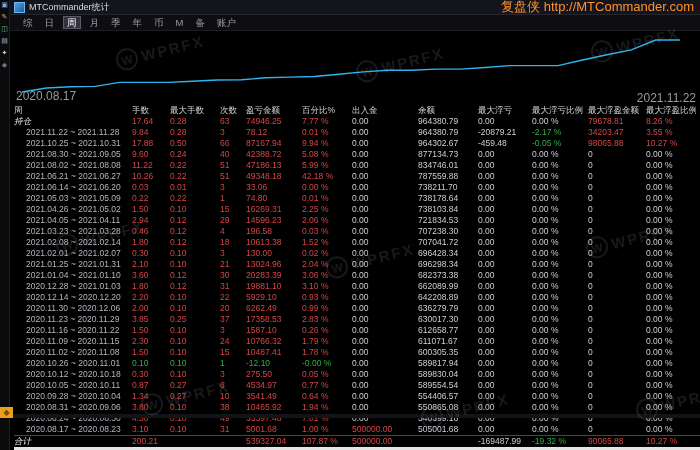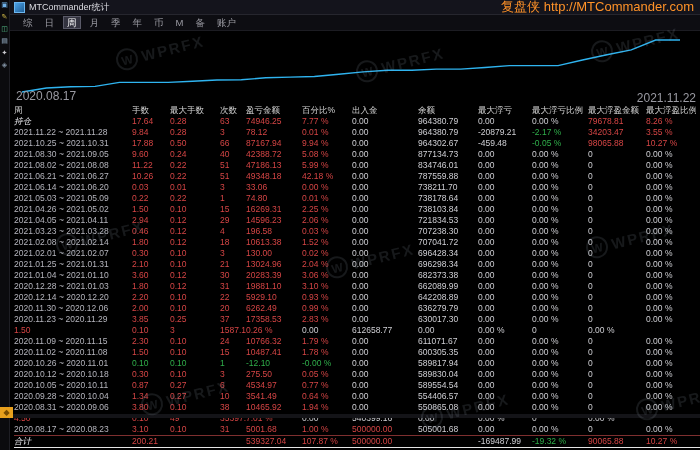--- a/index.html
+++ b/index.html
@@ -31,23 +31,23 @@
 
   
   .table{position:relative;padding-left:4px;}
   .tr{display:grid;grid-template-columns:118px 38px 50px 26px 56px 50px 66px 60px 54px 56px 58px 50px;
     height:11px;line-height:11px;}
   .tr>div{font-size:8.5px;white-space:nowrap;overflow:hidden;}
   .thead .tr>div{color:var(--header);}
   .c-red{color:var(--red);}
   .c-green{color:var(--green);}
   .c-dim{color:var(--dim);}
-  .c-date{color:var(--date);}
+  .c-date{color:var(--date);margin-left:12px;}
   .c-white{color:#ececf0;font-style:italic;}
-  .tr.total{border-top:1px solid #7e2f2f;border-bottom:1px solid #e5e5e5;}
+  .tr.total{border-top:1px solid #7e2f2f;border-bottom:3px solid #e5e5e5;}
 
   .bottom-strip{position:absolute;left:0;bottom:0;width:700px;height:4px;background:#141418;}
   .corner-icon{position:absolute;left:0;bottom:0;width:13px;height:11px;background:#e8a01d;
     color:#7a4d00;font-size:8px;line-height:11px;text-align:center;z-index:5;cursor:pointer;}
 
   
   .wm-layer{position:absolute;left:0;top:0;width:700px;height:450px;pointer-events:none;z-index:4;}
   .wm{position:absolute;display:flex;align-items:center;gap:4px;transform:rotate(-14deg);
     color:rgba(155,165,180,0.15);font-weight:bold;}
   .wm .wm-circle{width:22px;height:22px;border:2px solid rgba(155,165,180,0.15);border-radius:50%;
@@ -375,20 +375,21 @@
             <div class="c-red">17358.53</div>
             <div class="c-red">2.83 %</div>
             <div class="c-dim">0.00</div>
             <div class="c-dim">630017.30</div>
             <div class="c-dim">0.00</div>
             <div class="c-dim">0.00 %</div>
             <div class="c-dim">0</div>
             <div class="c-dim">0.00 %</div>
           </div>
           <div class="tr">
+            <div class="c-date">2020.11.16 ~ 2020.11.22</div>
             <div class="c-red">1.50</div>
             <div class="c-red">0.10</div>
             <div class="c-red">3</div>
             <div class="c-red">1587.10</div>
             <div class="c-red">0.26 %</div>
             <div class="c-dim">0.00</div>
             <div class="c-dim">612658.77</div>
             <div class="c-dim">0.00</div>
             <div class="c-dim">0.00 %</div>
             <div class="c-dim">0</div>
@@ -486,20 +487,21 @@
             <div class="c-red">10465.92</div>
             <div class="c-red">1.94 %</div>
             <div class="c-dim">0.00</div>
             <div class="c-dim">550865.08</div>
             <div class="c-dim">0.00</div>
             <div class="c-dim">0.00 %</div>
             <div class="c-dim">0</div>
             <div class="c-dim">0.00 %</div>
           </div>
           <div class="tr">
+            <div class="c-date">2020.08.24 ~ 2020.08.30</div>
             <div class="c-red">4.50</div>
             <div class="c-red">0.10</div>
             <div class="c-red">49</div>
             <div class="c-red">35397.48</div>
             <div class="c-red">7.01 %</div>
             <div class="c-dim">0.00</div>
             <div class="c-dim">540399.16</div>
             <div class="c-dim">0.00</div>
             <div class="c-dim">0.00 %</div>
             <div class="c-dim">0</div>

